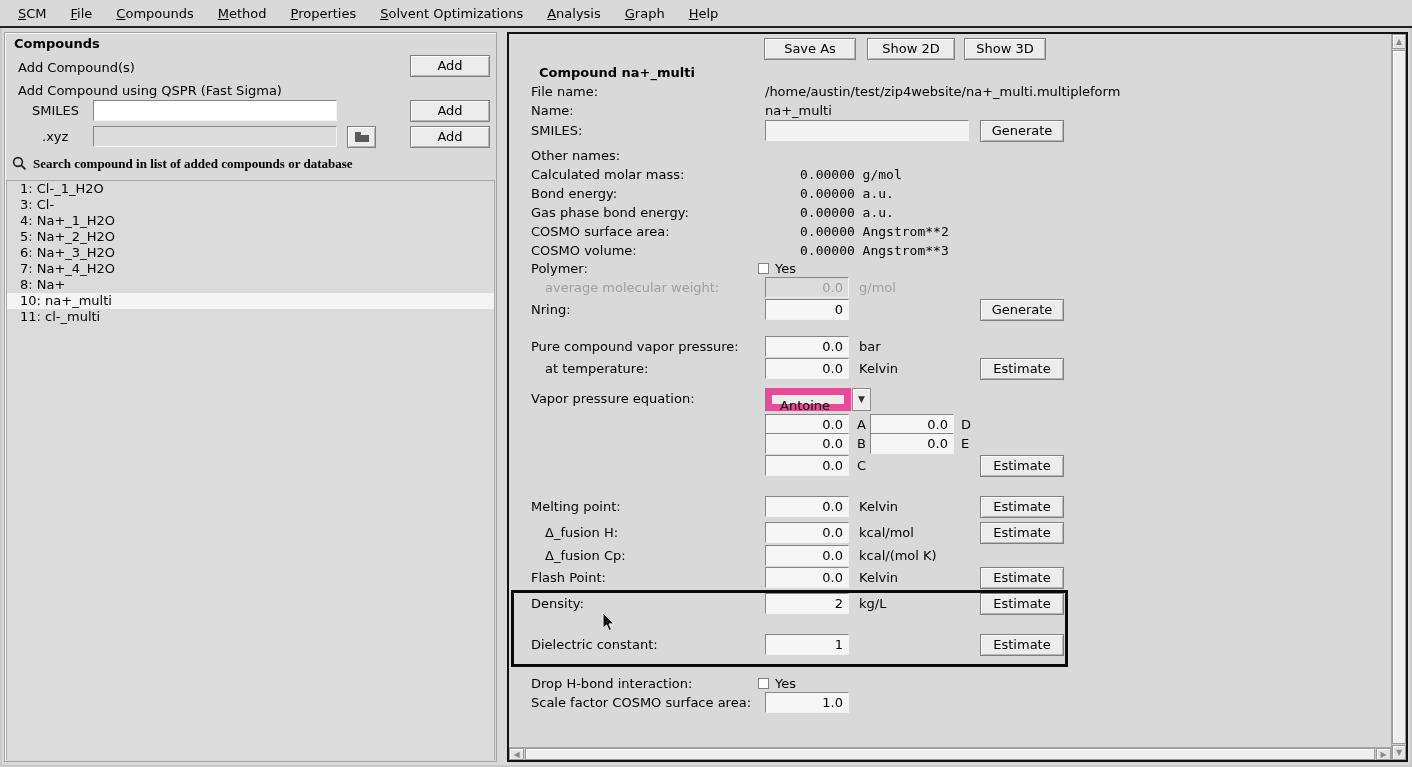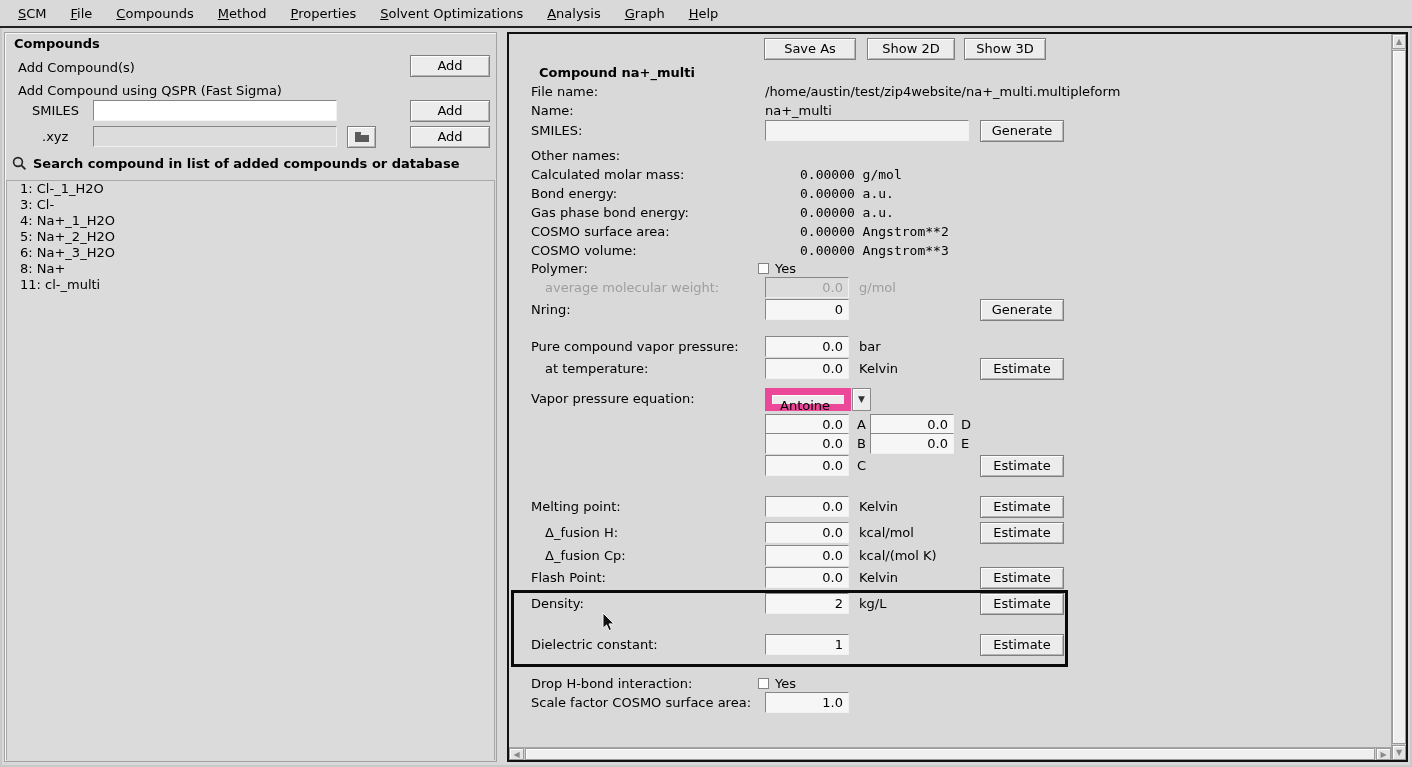--- a/index.html
+++ b/index.html
@@ -53,21 +53,21 @@
     vertical-align:middle;
   }
   .bold { font-weight:bold; }
   .mono { font-family:"DejaVu Sans Mono","Liberation Mono",monospace; }
   .gray { color:#9e9e9e; }
   
   .lp-label { position:absolute; }
   .lp-addbtn { position:absolute; right:6px; width:80px; }
   .lp-input { position:absolute; left:88px; width:244px; }
   .folder-btn { position:absolute; left:342px; width:29px; height:22px; line-height:18px; }
-  .search-row { position:absolute; left:2px; right:2px; top:120px; height:26px; }
+  .search-row { position:absolute; left:2px; right:2px; top:120px; height:26px;font-family:Liberation Serif, serif; }
   .list-box {
     position:absolute; left:1px; right:1px; top:147px; bottom:1px;
     background:#dbdbdb; border:1px solid #a8a8a8; border-bottom:none;
     overflow:hidden;
   }
   .list-item { height:16px; line-height:16px; padding-left:13px; white-space:nowrap; }
   .list-item.selected { background:#f4f4f4; }
   
   .r { position:absolute; left:12px; right:18px; height:23px; }
   .fl { position:absolute; left:10px; top:3px; white-space:nowrap; }
@@ -170,21 +170,23 @@
     </span>
     <span class="bold" style="position:absolute; left:26px; top:3px;">Search compound in list of added compounds or database</span>
   </div>
 
   <div class="list-box">
       <div class="list-item">1: Cl-_1_H2O</div>
       <div class="list-item">3: Cl-</div>
       <div class="list-item">4: Na+_1_H2O</div>
       <div class="list-item">5: Na+_2_H2O</div>
       <div class="list-item">6: Na+_3_H2O</div>
+      <div class="list-item">7: Na+_4_H2O</div>
       <div class="list-item">8: Na+</div>
+      <div class="list-item selected">10: na+_multi</div>
       <div class="list-item">11: cl-_multi</div>
     </div>
 </div>
 
 <div class="right-panel">
   <div class="rp-content">
 
     <div class="highlight-box"></div>
 
     <div class="r" style="top:4px;">

